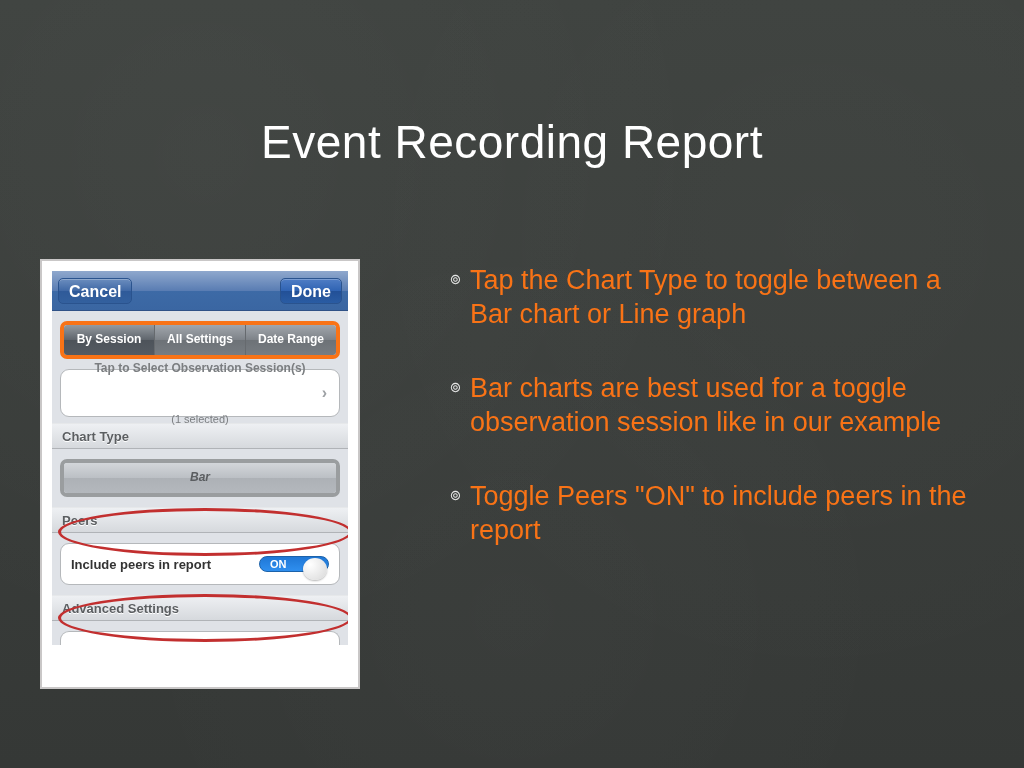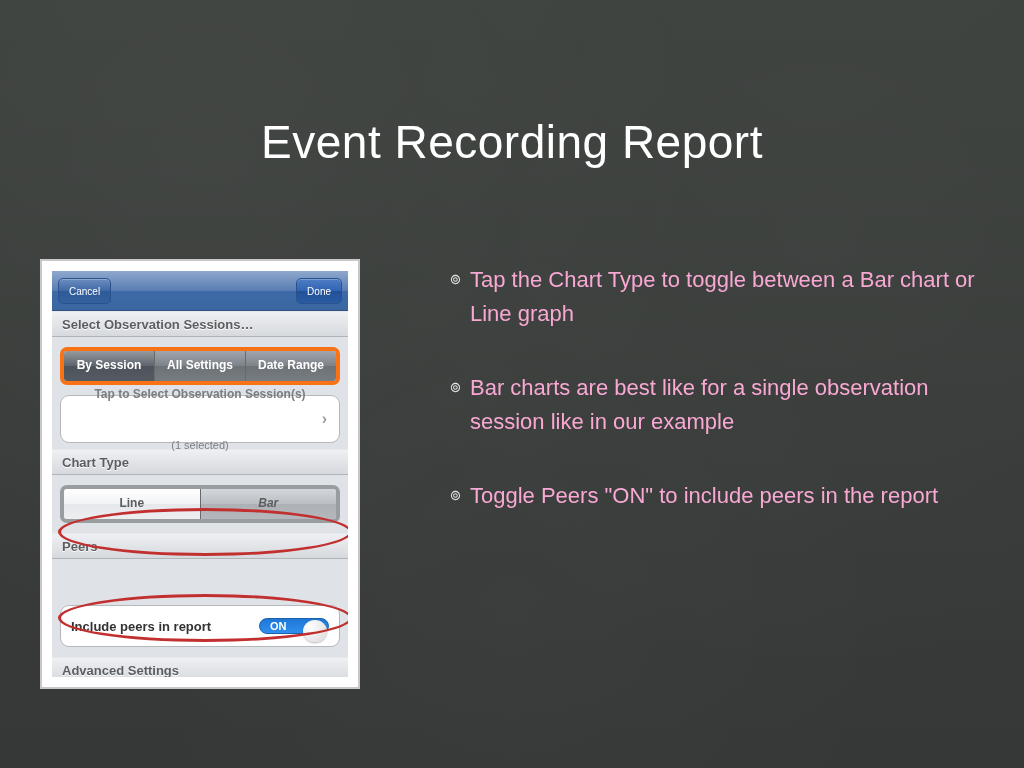--- a/index.html
+++ b/index.html
@@ -52,22 +52,22 @@
     background: linear-gradient(#8fa8cd, #5a7db3 50%, #3d6aa6 51%, #3a66a2);
     border-bottom: 1px solid #2f5186;
     display: flex;
     align-items: center;
     justify-content: space-between;
     padding: 0 6px;
   }
   .toolbar .btn {
     height: 26px;
     line-height: 26px;
-    font-size: 10px;
-    font-weight: normal;
+    font-size: 16px;
+    font-weight: bold;
     color: #fff;
     padding: 0 10px;
     border-radius: 5px;
     border: 1px solid #2a538e;
     background: linear-gradient(#6b8dbe, #3f68a5 50%, #2f5a99 51%, #33609e);
     box-shadow: inset 0 1px 0 rgba(255,255,255,0.25);
     cursor: pointer;
   }
   .toolbar .btn.done {
     background: linear-gradient(#4f7dc5, #2f63b3 50%, #225097 51%, #2a5ca3);
@@ -158,21 +158,20 @@
     border: 1px solid #b5b8bb;
     border-radius: 9px;
     height: 42px;
     display: flex;
     align-items: center;
     justify-content: space-between;
     padding: 0 10px;
     font-size: 13px;
     color: #333;
     font-weight: bold;
-    margin-top: 36px;
   }
 
   .switch {
     width: 70px;
     height: 16px;
     background: linear-gradient(#1f77d6, #2f8fef);
     border-radius: 13px;
     position: relative;
     display: flex;
     align-items: center;
@@ -213,61 +212,59 @@
   }
   .bullet .dot {
     width: 20px;
     flex-shrink: 0;
     font-size: 18px;
     line-height: 28px;
     color: #e5e6e5;
     padding-top: 1px;
   }
   .bullet .txt {
-    font-size: 22px;
+    font-size: 27px;
     line-height: 34px;
-    color: #f9a8d4;
+    color: #f97316;
     font-weight: 400;
   }
 </style>
 </head>
 <body>
 
 <h1 class="slide-title">Event Recording Report</h1>
 
 <div class="content">
 
   <div class="phone-frame">
     <div class="phone-inner">
 
       <div class="toolbar">
         <div class="btn">Cancel</div>
         <div class="btn done">Done</div>
       </div>
 
-      <div class="section-header">Select Observation Sessions…</div>
 
       <div class="table-bg">
         <div class="segmented">
           <div class="seg selected">By Session</div>
           <div class="seg">All Settings</div>
           <div class="seg">Date Range</div>
         </div>
         <div class="group-cell">
           <span>Tap to Select Observation Session(s)</span>
           <span class="sub">(1 selected)</span>
           <span class="chev">›</span>
         </div>
       </div>
 
       <div class="section-header">Chart Type</div>
 
       <div class="table-bg" style="padding-top:10px;padding-bottom:10px;">
         <div class="segmented chart-seg" style="border-color:#9a9d9f;">
-          <div class="seg">Line</div>
           <div class="seg selected">Bar</div>
         </div>
       </div>
 
       <div class="section-header">Peers</div>
 
       <div class="table-bg" style="padding-top:10px;padding-bottom:10px;">
         <div class="peers-row">
           <span>Include peers in report</span>
           <div class="switch">
@@ -288,21 +285,21 @@
     </div>
   </div>
 
   <div class="bullets">
     <div class="bullet">
       <div class="dot">๏</div>
       <div class="txt">Tap the Chart Type to toggle between a Bar chart or Line graph</div>
     </div>
     <div class="bullet">
       <div class="dot">๏</div>
-      <div class="txt">Bar charts are best like for a single  observation session like in our example</div>
+      <div class="txt">Bar charts are best used for a toggle  observation session like in our example</div>
     </div>
     <div class="bullet">
       <div class="dot">๏</div>
       <div class="txt">Toggle Peers "ON" to include peers in the report</div>
     </div>
   </div>
 
 </div>
 
 </body></html>

